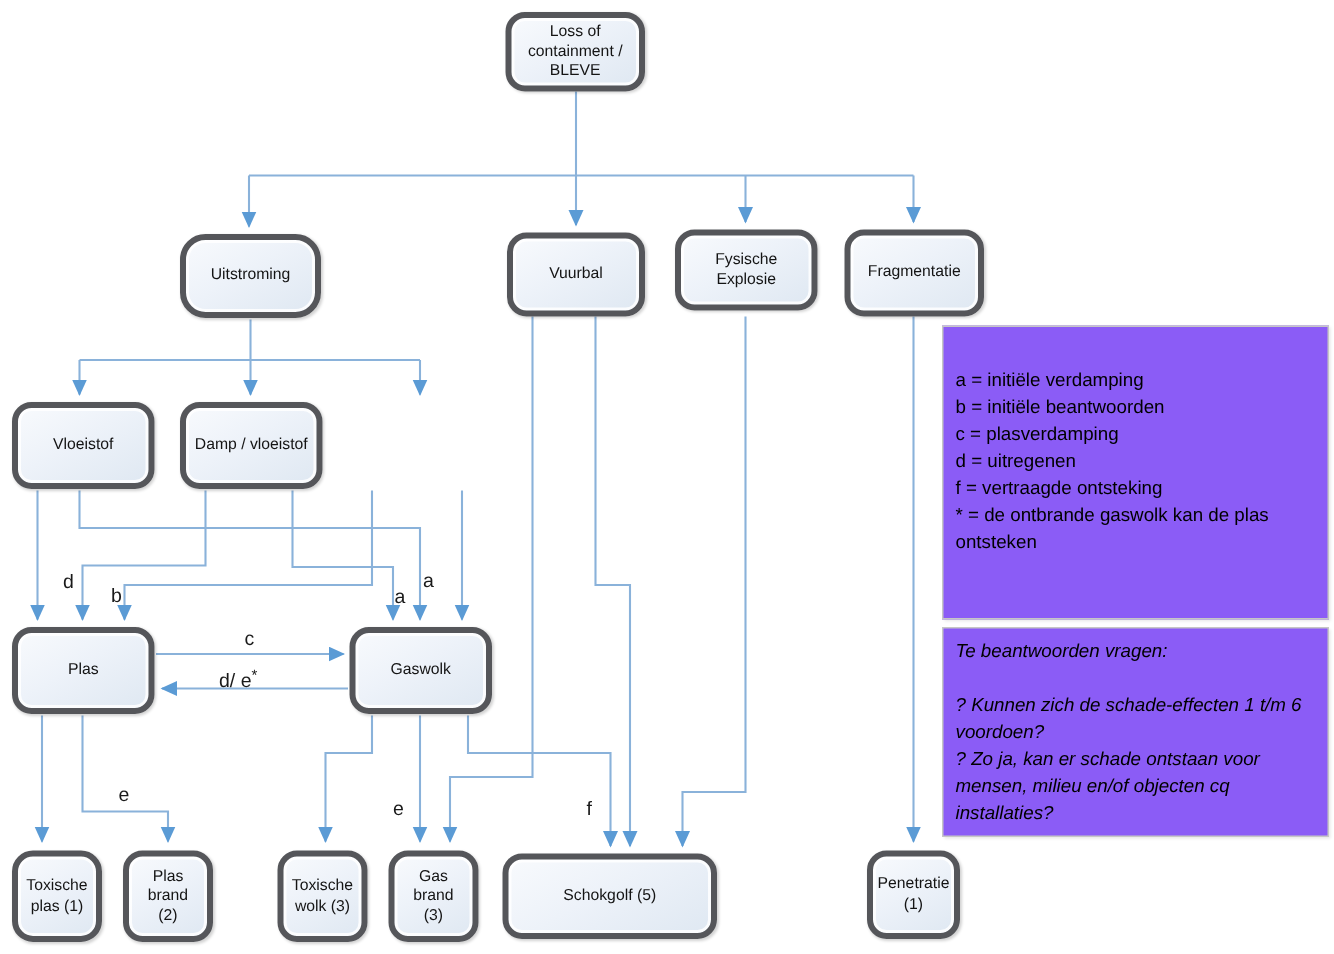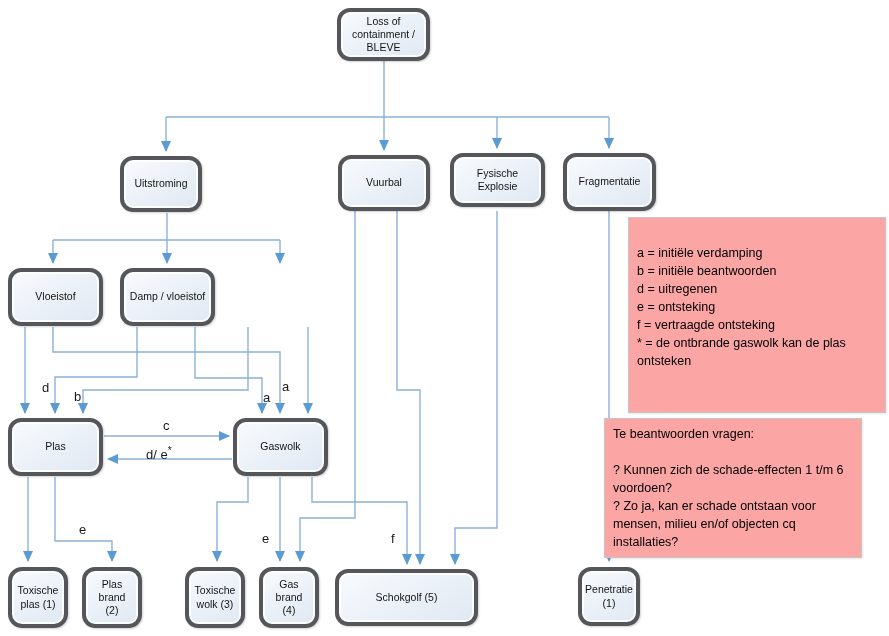--- a/index.html
+++ b/index.html
@@ -9,21 +9,21 @@
   .node{
     position:absolute;z-index:1;box-sizing:border-box;
     border:4px solid #55565a;border-radius:13px;
     background:linear-gradient(150deg,#f8fafd 0%,#edf2f9 45%,#dfe8f2 100%);
     display:flex;align-items:center;justify-content:center;text-align:center;
     font-size:10.5px;line-height:1.25;color:#141414;padding:2px 5px;
     box-shadow:1px 1px 2px rgba(0,0,0,0.18), inset 0 0 0 2px rgba(255,255,255,0.85);
   }
   .panel{
     position:absolute;z-index:1;box-sizing:border-box;
-    border:1.5px solid #c6c6c6;background:#fca5a5;
+    border:1.5px solid #c6c6c6;background:#8b5cf6;
     font-size:12.5px;line-height:18px;color:#000;
     box-shadow:1px 1px 2px rgba(0,0,0,0.10);
   }
   .panel .inner{padding:6px 8px;}
   #legend-box .inner{padding-top:26px;}
   .qspace{height:18px;}
   .edge-label{
     position:absolute;z-index:2;font-size:13px;color:#1a1a1a;
     background:transparent;line-height:14px;
   }
@@ -77,21 +77,21 @@
 
       <path d="M497,211 L497,528 L455,528 L455,564" marker-end="url(#arr)"></path>
 
       <path d="M609,211 L609,561" marker-end="url(#arr)"></path>
     </g>
   </svg>
 
   <div class="node" style="left:337px;top:8px;width:93px;height:53px;">
       <span>Loss of containment / BLEVE</span>
     </div>
-  <div class="node" style="left:120px;top:156px;width:82px;height:56px;">
+  <div class="node" style="left:120px;top:156px;width:94px;height:56px;border-radius:17px;">
       <span>Uitstroming</span>
     </div>
   <div class="node" style="left:338px;top:155px;width:92px;height:56px;">
       <span>Vuurbal</span>
     </div>
   <div class="node" style="left:450px;top:153px;width:95px;height:54px;">
       <span>Fysische Explosie</span>
     </div>
   <div class="node" style="left:563px;top:153px;width:93px;height:58px;">
       <span>Fragmentatie</span>
@@ -114,21 +114,21 @@
   <div class="node" style="left:8px;top:567px;width:60px;height:61px;border-radius:14px;">
       <span>Toxische plas (1)</span>
     </div>
   <div class="node" style="left:82px;top:567px;width:60px;height:61px;">
       <span>Plas brand (2)</span>
     </div>
   <div class="node" style="left:185px;top:567px;width:60px;height:61px;">
       <span>Toxische wolk (3)</span>
     </div>
   <div class="node" style="left:259px;top:567px;width:60px;height:61px;">
-      <span>Gas brand (4)</span>
+      <span>Gas brand (3)</span>
     </div>
   <div class="node" style="left:335px;top:569px;width:143px;height:57px;">
       <span>Schokgolf (5)</span>
     </div>
   <div class="node" style="left:578px;top:567px;width:62px;height:59px;">
       <span>Penetratie (1)</span>
     </div>
 
   <span class="edge-label" style="left:42px;top:381px;">d</span>
   <span class="edge-label" style="left:74px;top:390px;">b</span>
@@ -137,28 +137,28 @@
   <span class="edge-label" style="left:163px;top:419px;">c</span>
   <span class="edge-label" style="left:146px;top:444px;"><span>d/ e</span><sup>*</sup></span>
   <span class="edge-label" style="left:79px;top:523px;">e</span>
   <span class="edge-label" style="left:262px;top:532px;">e</span>
   <span class="edge-label" style="left:391px;top:532px;">f</span>
 
   <div id="legend-box" class="panel" style="left:628px;top:217px;width:258px;height:196px;">
     <div class="inner">
       <div>a = initiële verdamping</div>
       <div>b = initiële beantwoorden</div>
+      <div>c = plasverdamping</div>
       <div>d = uitregenen</div>
-      <div>e = ontsteking</div>
       <div>f = vertraagde ontsteking</div>
       <div>* = de ontbrande gaswolk kan de plas ontsteken</div>
     </div>
   </div>
 
-  <div id="questions-box" class="panel" style="left:604px;top:418px;width:258px;height:140px;">
+  <div id="questions-box" class="panel" style="left:628px;top:418px;width:258px;height:140px;font-style:italic;">
     <div class="inner">
       <div>Te beantwoorden vragen:</div>
       <div class="qspace"></div>
       <div>? Kunnen zich de schade-effecten 1 t/m 6 voordoen?</div>
       <div>? Zo ja, kan er schade ontstaan voor mensen, milieu en/of objecten cq installaties?</div>
     </div>
   </div>
 
 </div>
 

